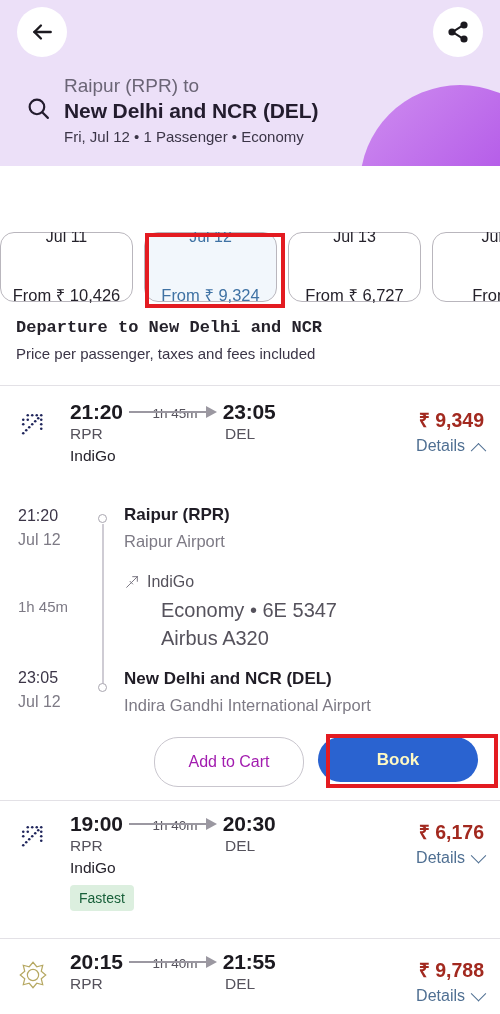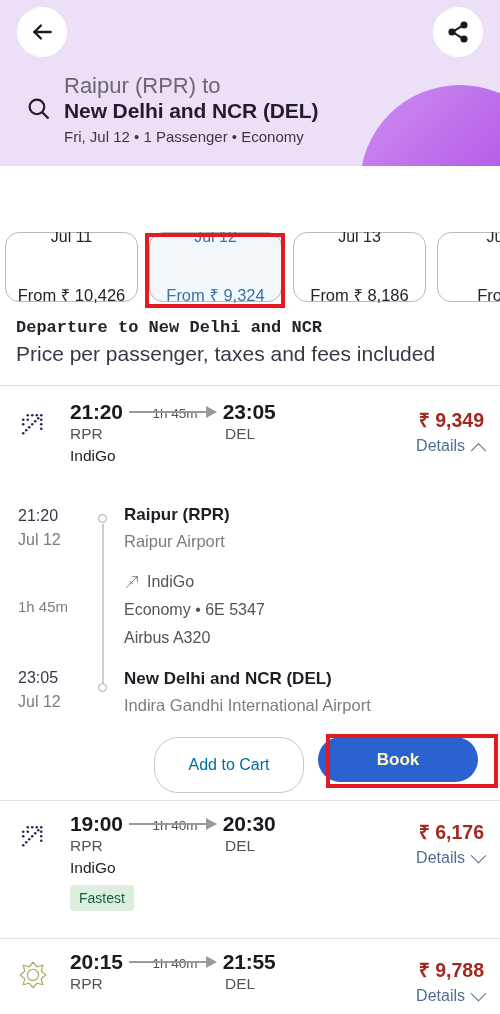--- a/index.html
+++ b/index.html
@@ -43,40 +43,39 @@
     display: flex;
     align-items: flex-start;
   }
   .search-icon-wrap {
     width: 34px;
     padding-top: 22px;
     flex: none;
   }
   .search-text { padding-left: 4px; }
   .route-from {
-    font-size: 22px; color: #6b6576; line-height: 23px;
+    font-size: 19px; color: #6b6576; line-height: 23px;
     font-weight: 400;
   }
   .route-to {
     font-size: 21px; color: #231c2e; font-weight: 700; line-height: 28px;
     letter-spacing: -0.1px;
   }
   .trip-meta {
     font-size: 15px; color: #3b3547; line-height: 22px; padding-top: 1px;
   }
 
   
   .date-strip {
     position: absolute;
     left: 0; top: 232px;
     width: 500px; height: 76px;
     display: flex;
     align-items: flex-start;
     gap: 11px;
-    padding-left: 5px;
     overflow: hidden;
   }
   .date-chip {
     flex: none;
     width: 133px; height: 70px;
     border: 1px solid #b9b6bd;
     border-radius: 14px;
     background: #ffffff;
     display: flex; flex-direction: column;
     align-items: center; justify-content: center;
@@ -94,21 +93,21 @@
   
   .sec-head {
     position: absolute;
     left: 16px; top: 316px;
     width: 470px;
   }
   .sec-title {
     font-size: 17px; font-weight: 700; color: #25222b; line-height: 24px; font-family: Liberation Mono, monospace;
   }
   .sec-sub {
-    font-size: 21px; color: #3b3547; line-height: 24px; padding-top: 2px;
+    font-size: 15px; color: #3b3547; line-height: 24px; padding-top: 2px;
   }
   .hr {
     position: absolute;
     left: 0; width: 500px; height: 1px; background: #e3e1e6;
   }
 
   
   .flight-row {
     position: absolute;
     left: 0; width: 500px;
@@ -203,35 +202,35 @@
     position: absolute; left: 8px; top: 14px;
     width: 1.6px; background: #cfccd4;
   }
   .tl-info { flex: 1; padding-left: 8px; padding-top: 2px; }
   .stop-name { font-size: 17px; font-weight: 700; color: #201d26; line-height: 26px; }
   .stop-air { font-size: 16.5px; color: #7d7a85; line-height: 26px; }
   .seg-line {
     font-size: 16px; color: #55525c; line-height: 28px;
     display: flex; align-items: center; gap: 7px;
   }
-  .seg-txt { font-size: 16px; color: #55525c; line-height: 28px; }
+  .seg-txt { font-size: 20px; color: #55525c; line-height: 28px; margin-left: 37px; }
 
   
   .actions {
     position: absolute;
     left: 0; top: 737px; width: 500px;
     display: flex; justify-content: flex-end; gap: 14px;
     padding-right: 22px;
   }
   .btn-outline {
-    width: 150px; height: 56px;
+    width: 150px; height: 50px;
     border: 1px solid #c9c6ce;
     border-radius: 24px;
     background: #ffffff;
-    color: #0369a1; font-size: 16px;
+    color: #a21caf; font-size: 16px;
     display: flex; align-items: center; justify-content: center;
     font-family: "Liberation Sans", sans-serif;
     text-align: center;
   }
   .btn-primary {
     width: 160px; height: 45px;
     border: none;
     border-radius: 24px;
     background: #2a63d0;
     color: #fef9c3; font-size: 17px; font-weight: 700;
@@ -301,21 +300,21 @@
     <div class="date-chip">
       <div class="d-label">Jul 11</div>
       <div class="d-price">From ₹ 10,426</div>
     </div>
     <div class="date-chip selected">
       <div class="d-label">Jul 12</div>
       <div class="d-price">From ₹ 9,324</div>
     </div>
     <div class="date-chip">
       <div class="d-label">Jul 13</div>
-      <div class="d-price">From ₹ 8,186</div>
+      <div class="d-price">From ₹ 6,727</div>
     </div>
     <div class="date-chip">
       <div class="d-label">Jul 1</div>
       <div class="d-price">From ₹</div>
     </div>
   </div>
 
   <div class="sec-head">
     <div class="sec-title">Departure to New Delhi and NCR</div>
     <div class="sec-sub">Price per passenger, taxes and fees included</div>

